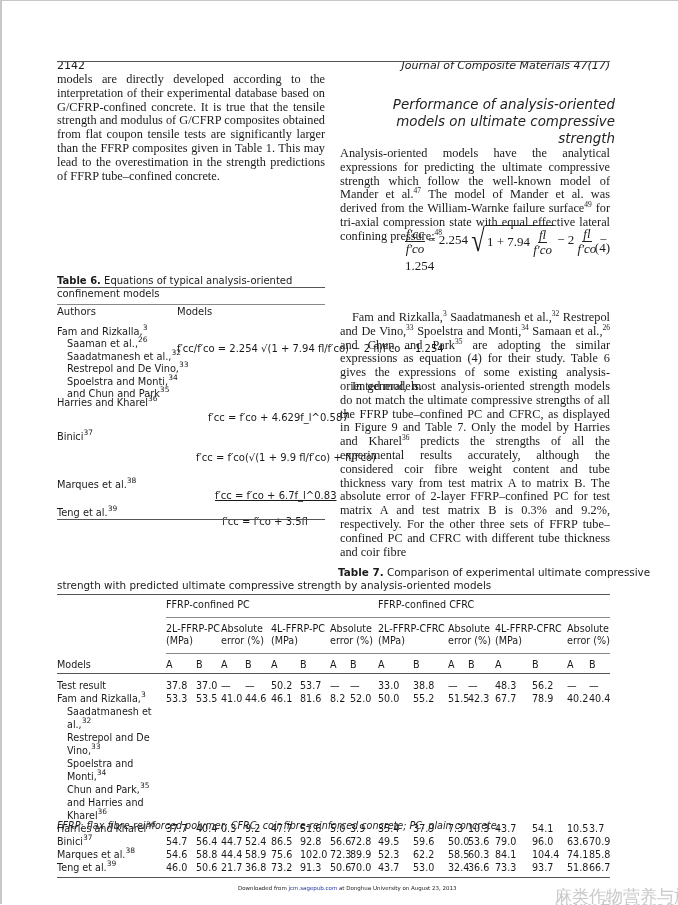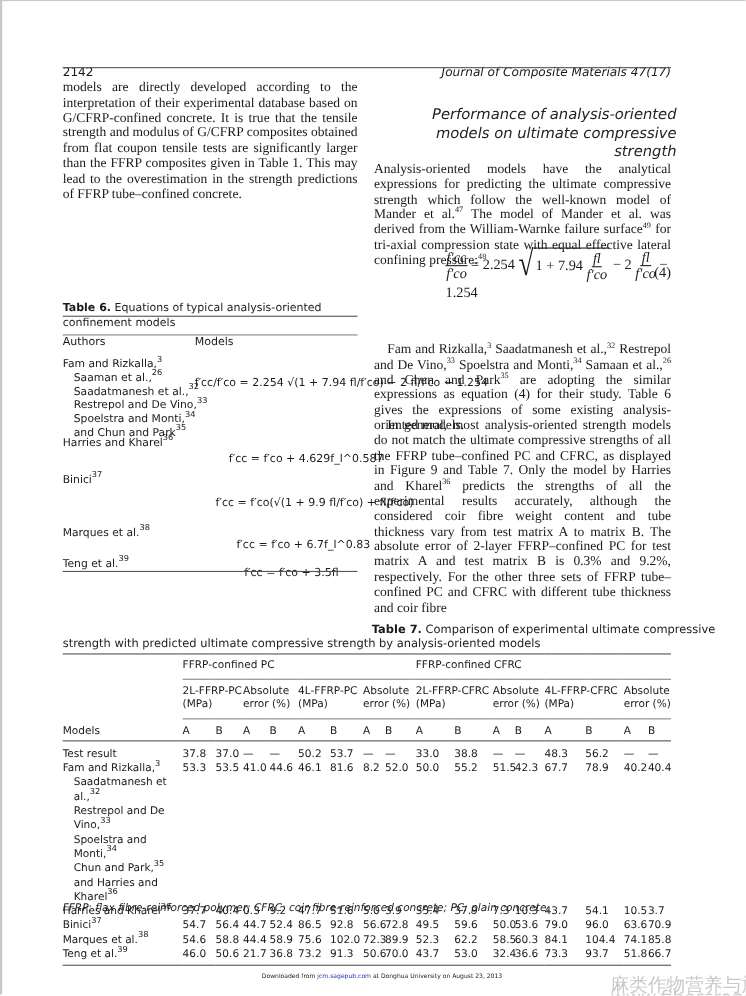--- a/index.html
+++ b/index.html
@@ -138,21 +138,21 @@
 </div>
 <div class="abs t6-formula sans" style="left:177px; top:327px;">f′cc/f′co = 2.254 √(1 + 7.94 fl/f′co) − 2 fl/f′co − 1.254</div>
 
 <div class="abs t6-authors sans" style="left:57px; top:381px;"><span>Harries and Kharel</span><sup>36</sup></div>
 <div class="abs t6-formula sans" style="left:208px; top:396px;">f′cc = f′co + 4.629f_l^0.587</div>
 
 <div class="abs t6-authors sans" style="left:57px; top:415px;"><span>Binici</span><sup>37</sup></div>
 <div class="abs t6-formula sans" style="left:196px; top:436px;">f′cc = f′co(√(1 + 9.9 fl/f′co) + fl/f′co)</div>
 
 <div class="abs t6-authors sans" style="left:57px; top:463px;"><span>Marques et al.</span><sup>38</sup></div>
-<div class="abs t6-formula sans" style="left:215px; top:474px;">f′cc = f′co + 6.7f_l^0.83</div>
+<div class="abs t6-formula sans" style="left:215px; top:474px;text-decoration:underline;">f′cc = f′co + 6.7f_l^0.83</div>
 
 <div class="abs t6-authors sans" style="left:57px; top:491px;"><span>Teng et al.</span><sup>39</sup></div>
 <div class="abs t6-formula sans" style="left:222px; top:500px;">f′cc = f′co + 3.5fl</div>
 <div class="abs t6-rule-bot"></div>
 
 <div class="abs t7-caption-1 sans">
   <b>Table 7.</b>
   <span>Comparison of experimental ultimate compressive</span>
 </div>
 <div class="abs t7-caption-2 sans">strength with predicted ultimate compressive strength by analysis-oriented models</div>

